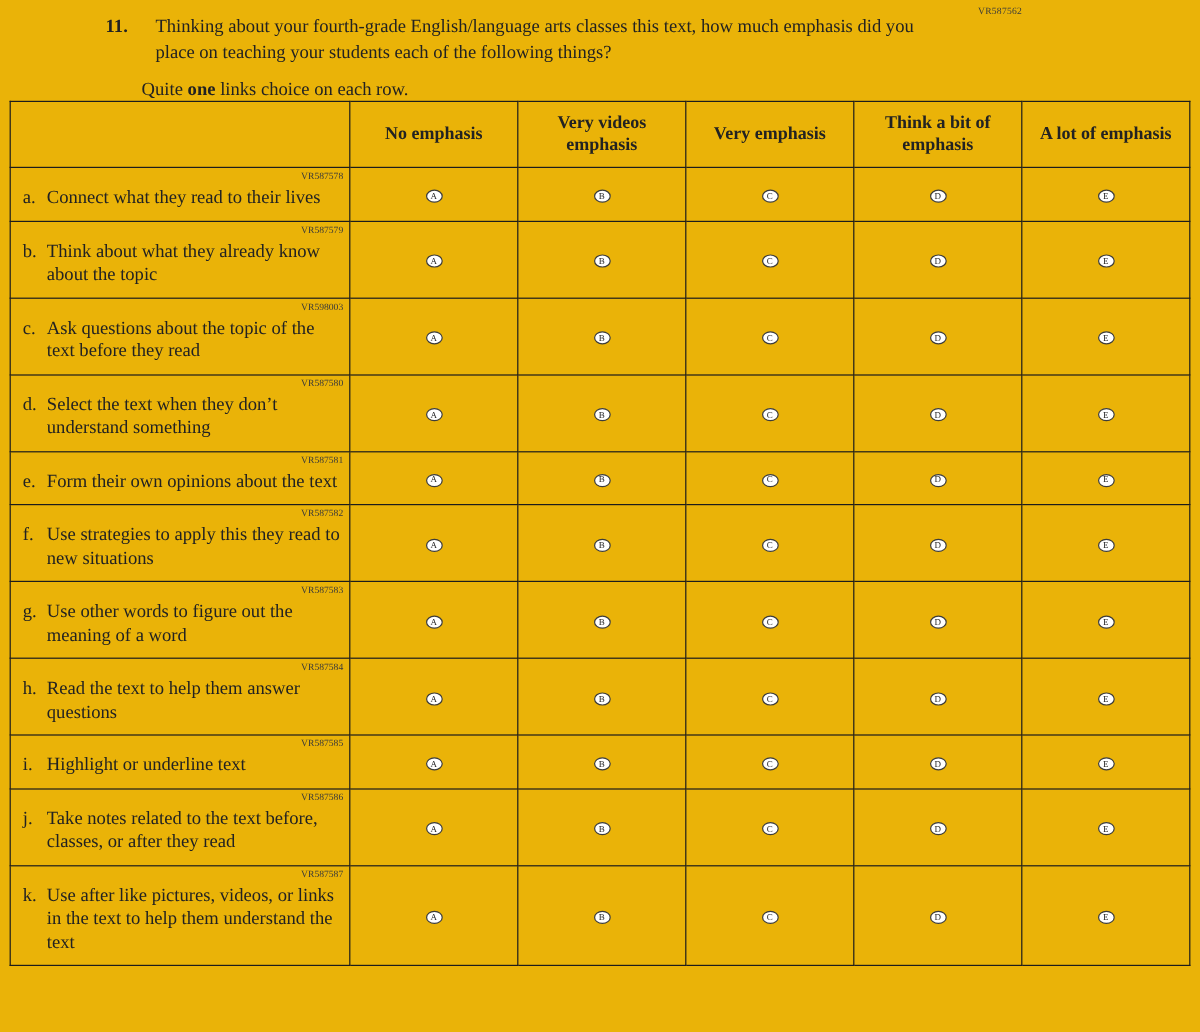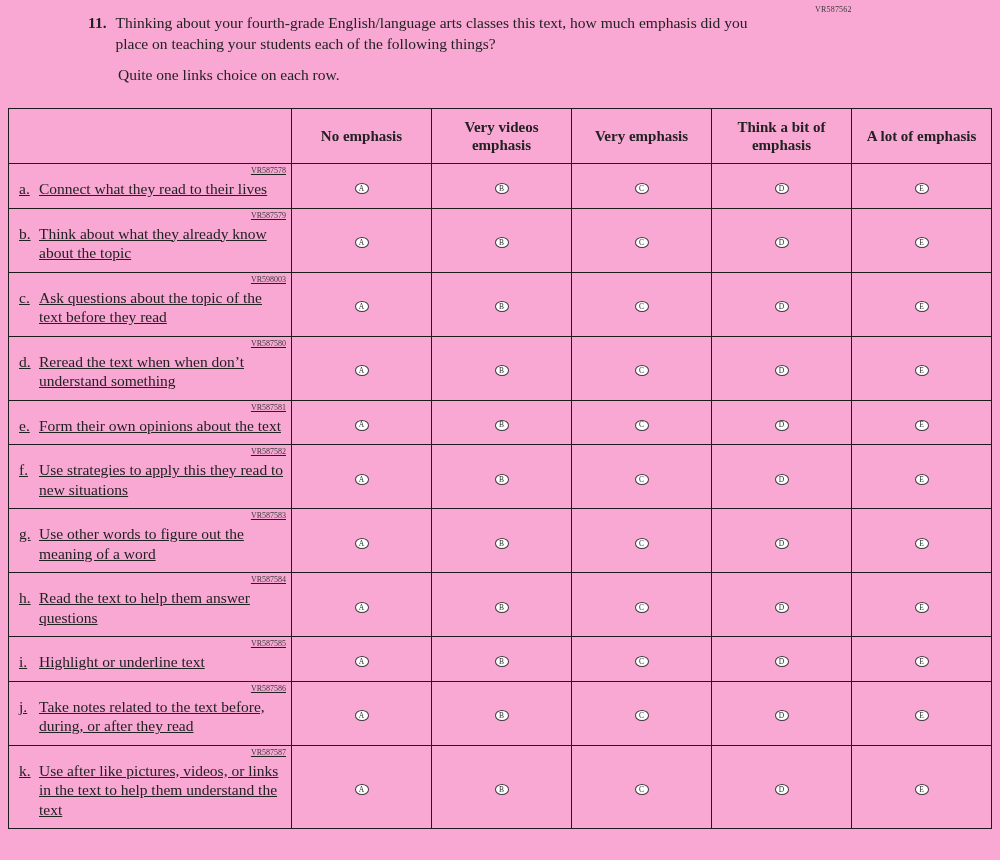--- a/index.html
+++ b/index.html
@@ -6,55 +6,55 @@
     margin: 0;
     padding: 0;
     background: #ffffff;
     font-family: "Liberation Serif", "DejaVu Serif", serif;
     color: #222222;
   }
   .page {
     position: relative;
     width: 1000px;
     height: 860px;
-    background: #f9a8d4;
+    background: #eab308;
     overflow: hidden;
   }
   .corner-code {
     position: absolute;
     top: 5px;
     left: 815px;
     font-size: 8px;
     letter-spacing: 0.2px;
     color: #3a3a3a;
   }
   .question {
     position: absolute;
     top: 12px;
     left: 88px;
     width: 680px;
     display: flex;
-    gap: 9px;
+    gap: 23px;
     font-size: 15.5px;
     line-height: 21px;
   }
   .q-num { font-weight: bold; flex-shrink: 0; }
   .q-text { width: 645px; }
   .instruction {
     position: absolute;
     top: 64px;
     left: 118px;
     font-size: 15.5px;
     line-height: 21px;
   }
-  .instruction b { font-weight: normal; }
+  .instruction b { font-weight: bold; }
 
   table.survey {
     position: absolute;
-    top: 108px;
+    top: 84px;
     left: 8px;
     width: 983px;
     border-collapse: collapse;
     table-layout: fixed;
   }
   table.survey, table.survey th, table.survey td {
     border: 1.5px solid #1c1c1c;
   }
   th.col-header, th.empty-header {
     height: 50px;
@@ -63,21 +63,20 @@
     line-height: 18px;
     text-align: center;
     vertical-align: middle;
     padding: 2px 8px;
     border-bottom: 4px double #1c1c1c;
   }
   td.label-cell {
     position: relative;
     vertical-align: top;
     padding: 1px 4px 9px 6px;
-    text-decoration: underline;
   }
   .vr-code {
     text-align: right;
     font-size: 8px;
     line-height: 11px;
     height: 11px;
     color: #3a3a3a;
     padding-right: 1px;
   }
   .row-label {
@@ -220,21 +219,21 @@
             </span></td>
           <td class="option-cell"><span class="bubble">
               <span class="bubble-letter">E</span>
             </span></td>
         </tr>
         <tr>
           <td class="label-cell">
             <div class="vr-code">VR587580</div>
             <div class="row-label">
               <span class="row-letter">d.</span>
-              <span class="row-text">Reread the text when when don’t understand something</span>
+              <span class="row-text">Select the text when they don’t understand something</span>
             </div>
           </td>
           <td class="option-cell"><span class="bubble">
               <span class="bubble-letter">A</span>
             </span></td>
           <td class="option-cell"><span class="bubble">
               <span class="bubble-letter">B</span>
             </span></td>
           <td class="option-cell"><span class="bubble">
               <span class="bubble-letter">C</span>
@@ -364,21 +363,21 @@
             </span></td>
           <td class="option-cell"><span class="bubble">
               <span class="bubble-letter">E</span>
             </span></td>
         </tr>
         <tr>
           <td class="label-cell">
             <div class="vr-code">VR587586</div>
             <div class="row-label">
               <span class="row-letter">j.</span>
-              <span class="row-text">Take notes related to the text before, during, or after they read</span>
+              <span class="row-text">Take notes related to the text before, classes, or after they read</span>
             </div>
           </td>
           <td class="option-cell"><span class="bubble">
               <span class="bubble-letter">A</span>
             </span></td>
           <td class="option-cell"><span class="bubble">
               <span class="bubble-letter">B</span>
             </span></td>
           <td class="option-cell"><span class="bubble">
               <span class="bubble-letter">C</span>

